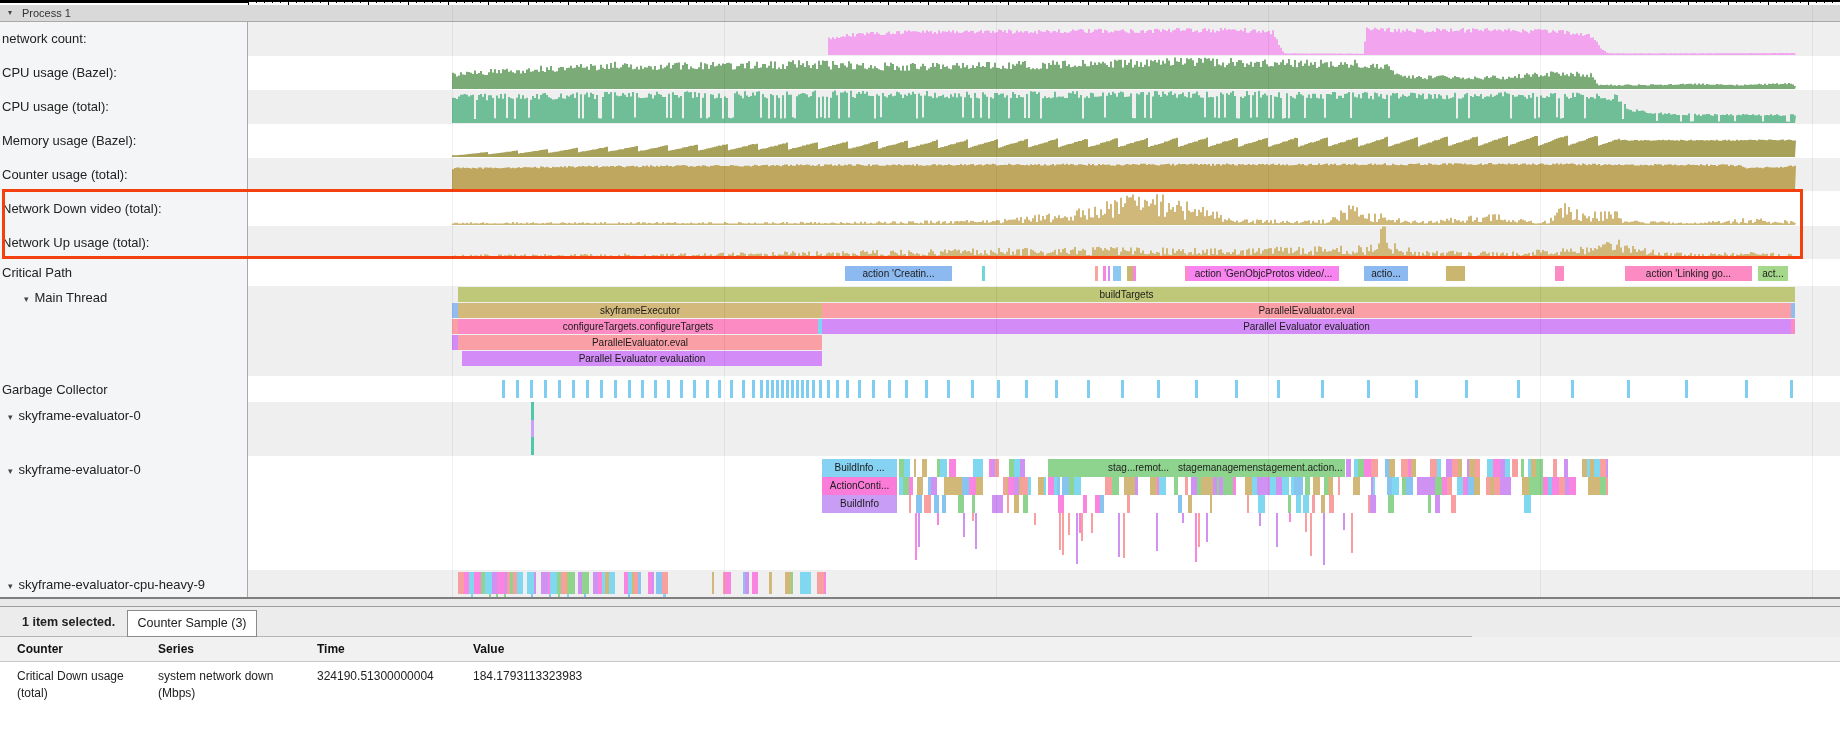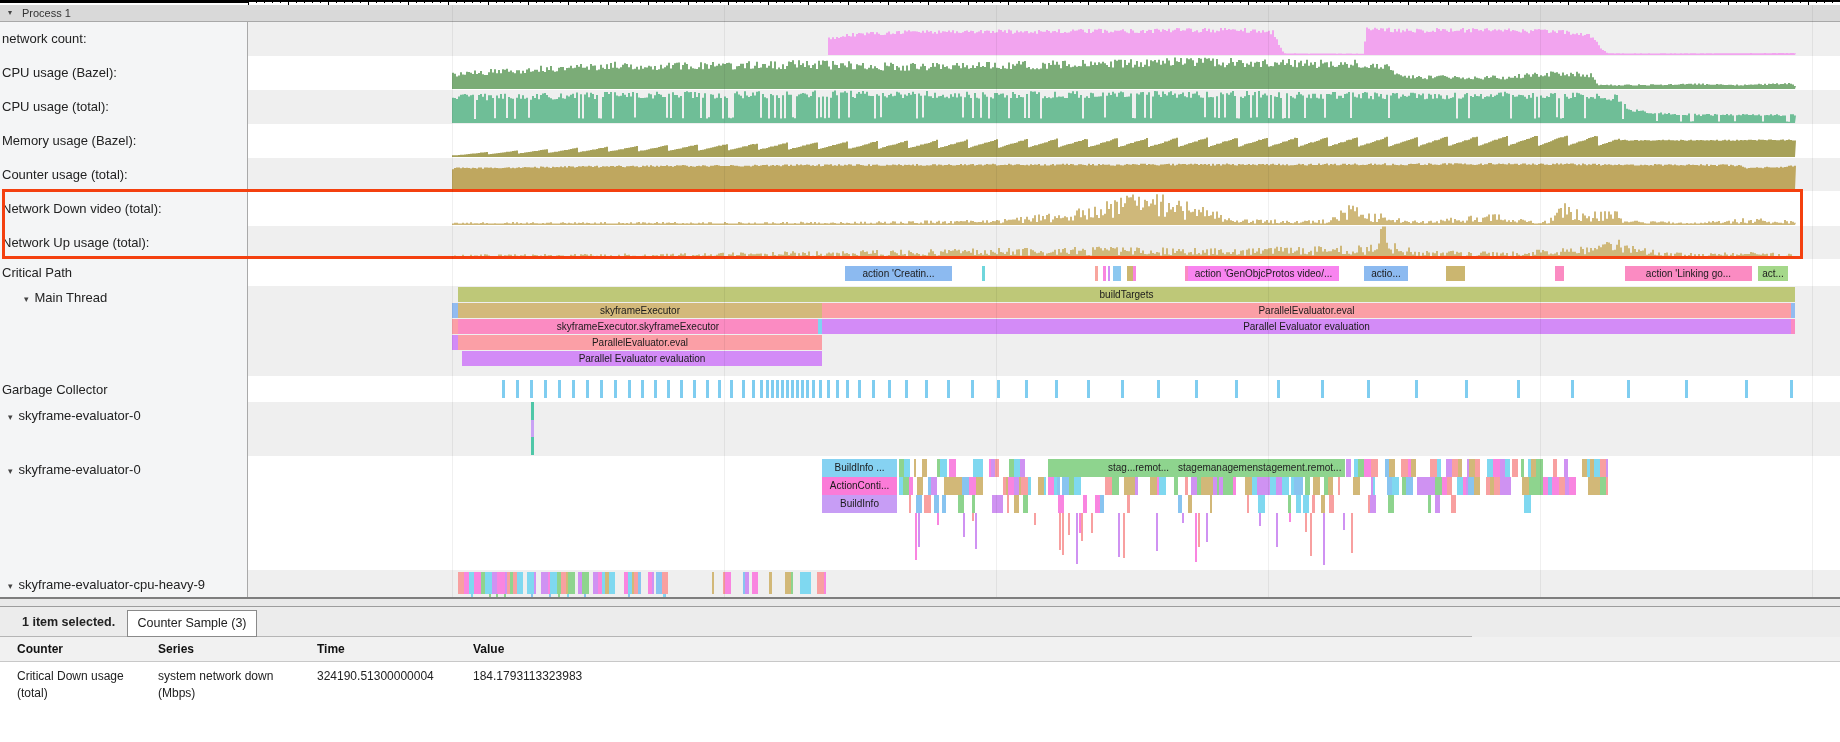--- a/index.html
+++ b/index.html
@@ -307,21 +307,21 @@
       <div class="span" style="left: 1446px; top: 266px; width: 19px; height: 15px; background: rgb(203, 182, 112); line-height: 15px;"></div>
       <div class="span" style="left: 1555px; top: 266px; width: 9px; height: 15px; background: rgb(251, 139, 194); line-height: 15px;"></div>
       <div class="span" style="left: 1625px; top: 266px; width: 127px; height: 15px; background: rgb(251, 139, 194); line-height: 15px;">action 'Linking go...</div>
       <div class="span" style="left: 1758px; top: 266px; width: 30px; height: 15px; background: rgb(165, 216, 138); line-height: 15px;">act...</div>
       <div class="span" style="left: 458px; top: 287px; width: 1337px; height: 15px; background: rgb(190, 200, 120); line-height: 15px;">buildTargets</div>
       <div class="span" style="left: 452px; top: 303px; width: 6px; height: 15px; background: rgb(146, 187, 240); line-height: 15px;"></div>
       <div class="span" style="left: 458px; top: 303px; width: 364px; height: 15px; background: rgb(211, 185, 123); line-height: 15px;">skyframeExecutor</div>
       <div class="span" style="left: 822px; top: 303px; width: 969px; height: 15px; background: rgb(251, 159, 166); line-height: 15px;">ParallelEvaluator.eval</div>
       <div class="span" style="left: 1791px; top: 303px; width: 4px; height: 15px; background: rgb(146, 187, 240); line-height: 15px;"></div>
       <div class="span" style="left: 452px; top: 319px; width: 6px; height: 15px; background: rgb(251, 159, 166); line-height: 15px;"></div>
-      <div class="span" style="left: 458px; top: 319px; width: 360px; height: 15px; background: rgb(251, 139, 194); line-height: 15px;">skyframeExecutor.skyframeExecutor</div>
+      <div class="span" style="left: 458px; top: 319px; width: 360px; height: 15px; background: rgb(251, 139, 194); line-height: 15px;">configureTargets.configureTargets</div>
       <div class="span" style="left: 818px; top: 319px; width: 4px; height: 15px; background: rgb(127, 212, 242); line-height: 15px;"></div>
       <div class="span" style="left: 822px; top: 319px; width: 969px; height: 15px; background: rgb(211, 139, 247); line-height: 15px;">Parallel Evaluator evaluation</div>
       <div class="span" style="left: 1791px; top: 319px; width: 4px; height: 15px; background: rgb(251, 139, 194); line-height: 15px;"></div>
       <div class="span" style="left: 452px; top: 335px; width: 6px; height: 15px; background: rgb(211, 139, 247); line-height: 15px;"></div>
       <div class="span" style="left: 458px; top: 335px; width: 364px; height: 15px; background: rgb(251, 159, 166); line-height: 15px;">ParallelEvaluator.eval</div>
       <div class="span" style="left: 462px; top: 351px; width: 360px; height: 15px; background: rgb(211, 139, 247); line-height: 15px;">Parallel Evaluator evaluation</div>
       <div class="gc-tick" style="left: 502px; top: 380px; height: 18px;"></div>
       <div class="gc-tick" style="left: 516px; top: 380px; height: 18px;"></div>
       <div class="gc-tick" style="left: 530px; top: 380px; height: 18px;"></div>
       <div class="gc-tick" style="left: 544px; top: 380px; height: 18px;"></div>
@@ -431,21 +431,21 @@
       <div class="stripe" style="left: 1553px; top: 459px; width: 4px; height: 18px; background: rgb(248, 160, 160);"></div>
       <div class="stripe" style="left: 1564px; top: 459px; width: 4px; height: 18px; background: rgb(207, 146, 242);"></div>
       <div class="stripe" style="left: 1582px; top: 459px; width: 5px; height: 18px; background: rgb(210, 184, 120);"></div>
       <div class="stripe" style="left: 1587px; top: 459px; width: 3px; height: 18px; background: rgb(127, 216, 240);"></div>
       <div class="stripe" style="left: 1590px; top: 459px; width: 4px; height: 18px; background: rgb(210, 184, 120);"></div>
       <div class="stripe" style="left: 1594px; top: 459px; width: 6px; height: 18px; background: rgb(127, 216, 240);"></div>
       <div class="stripe" style="left: 1600px; top: 459px; width: 6px; height: 18px; background: rgb(248, 160, 160);"></div>
       <div class="stripe" style="left: 1606px; top: 459px; width: 2px; height: 18px; background: rgb(207, 146, 242);"></div>
       <div class="stripe" style="left: 1048px; top: 459px; width: 297px; height: 18px; background: rgb(142, 212, 142);"></div>
       <div class="glabel" style="left: 1108px; top: 462px;">stag...remot...</div>
-      <div class="glabel" style="left: 1178px; top: 462px;">stagemanagemenstagement.remot...</div>
+      <div class="glabel" style="left: 1178px; top: 462px;">stagemanagemenstagement.action...</div>
       <div class="span" style="left: 822px; top: 477px; width: 75px; height: 18px; background: rgb(251, 123, 216); line-height: 18px;">ActionConti...</div>
       <div class="stripe" style="left: 899px; top: 477px; width: 4px; height: 18px; background: rgb(127, 216, 240);"></div>
       <div class="stripe" style="left: 903px; top: 477px; width: 6px; height: 18px; background: rgb(142, 212, 142);"></div>
       <div class="stripe" style="left: 909px; top: 477px; width: 4px; height: 18px; background: rgb(249, 133, 224);"></div>
       <div class="stripe" style="left: 917px; top: 477px; width: 6px; height: 18px; background: rgb(210, 184, 120);"></div>
       <div class="stripe" style="left: 928px; top: 477px; width: 3px; height: 18px; background: rgb(136, 196, 240);"></div>
       <div class="stripe" style="left: 931px; top: 477px; width: 6px; height: 18px; background: rgb(207, 146, 242);"></div>
       <div class="stripe" style="left: 944px; top: 477px; width: 5px; height: 18px; background: rgb(210, 184, 120);"></div>
       <div class="stripe" style="left: 949px; top: 477px; width: 6px; height: 18px; background: rgb(210, 184, 120);"></div>
       <div class="stripe" style="left: 955px; top: 477px; width: 7px; height: 18px; background: rgb(210, 184, 120);"></div>

